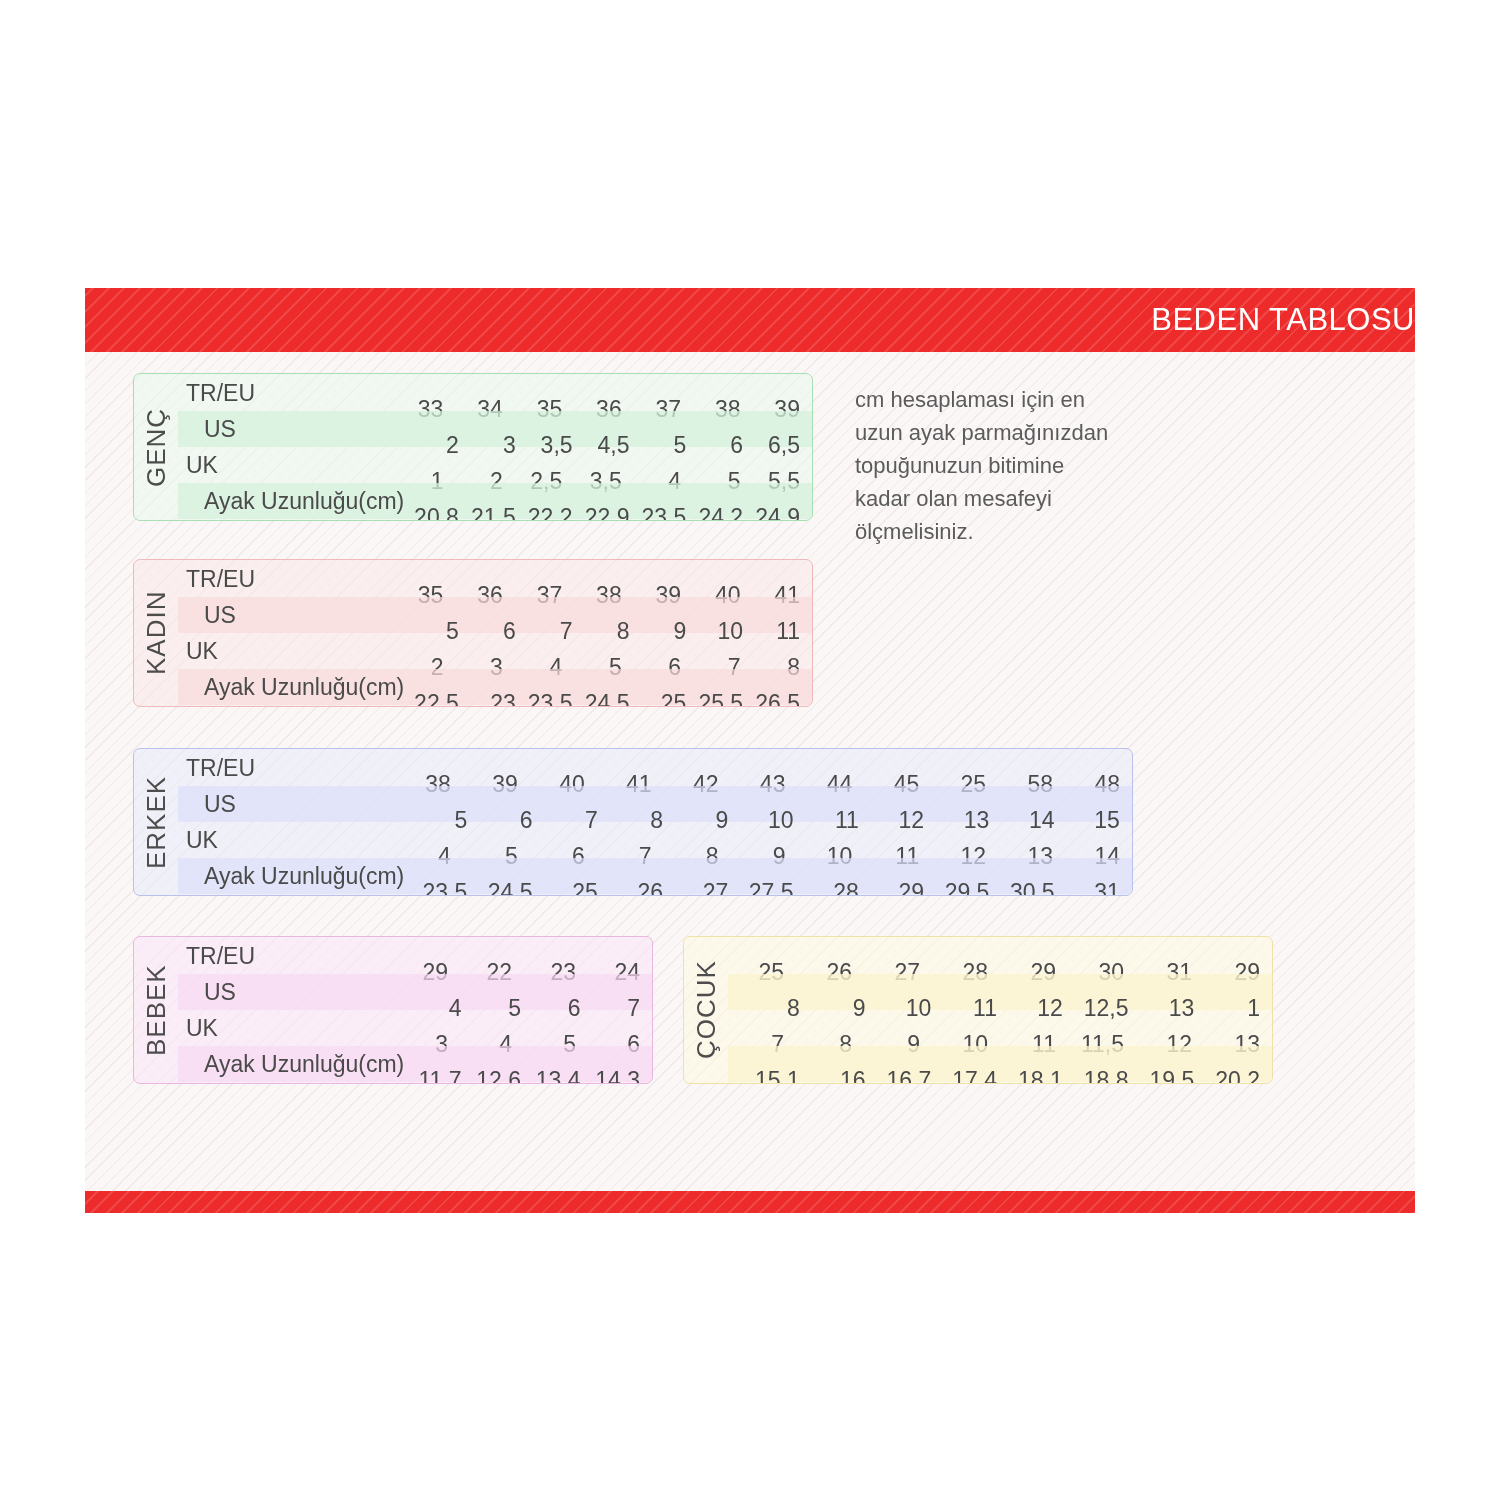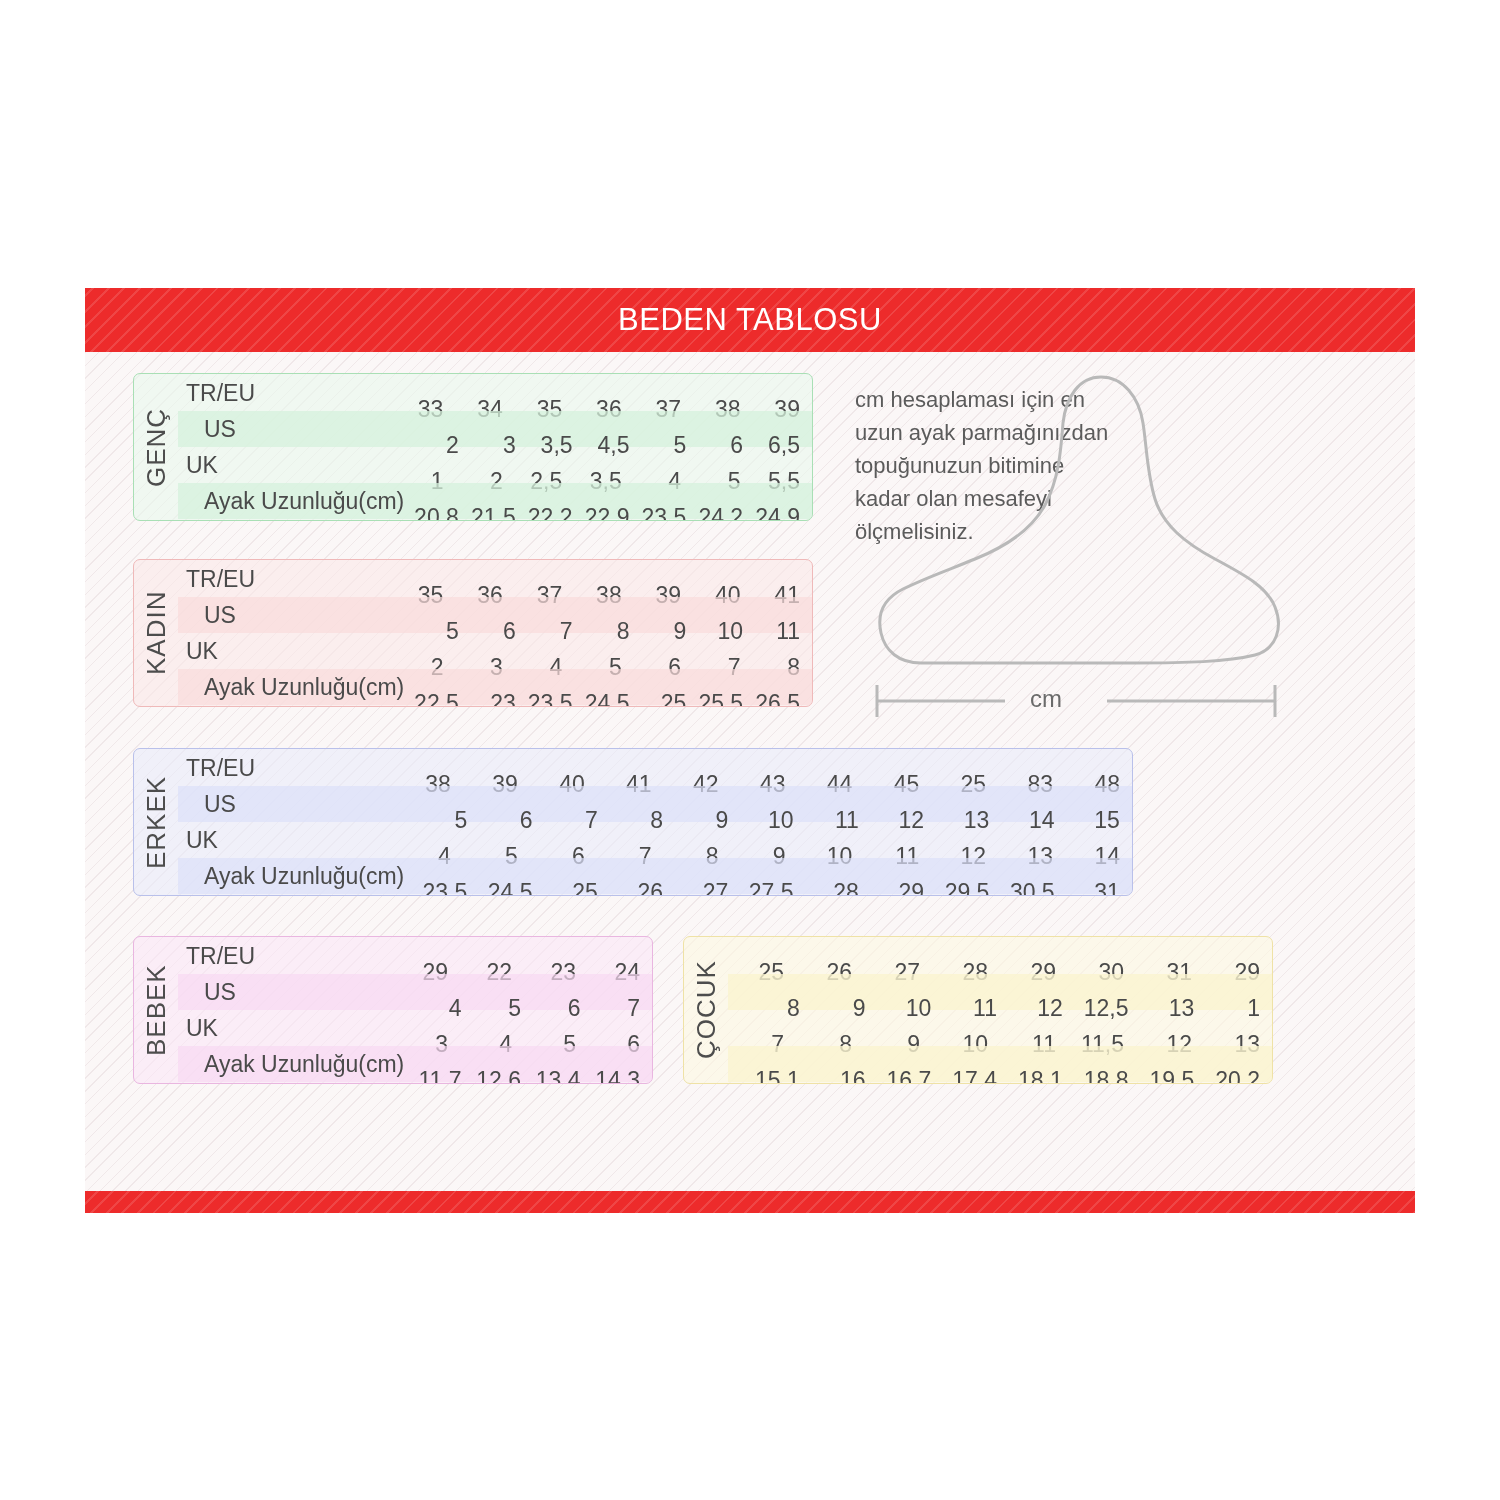--- a/index.html
+++ b/index.html
@@ -58,21 +58,21 @@
     background-image: repeating-linear-gradient(
       -45deg,
       rgba(255,255,255,0.13) 0px,
       rgba(255,255,255,0.13) 2px,
       rgba(0,0,0,0) 2px,
       rgba(0,0,0,0) 11px
     );
   }
   #card-header .title {
     position: relative;
-    text-align: center;
+    text-align: right;
     line-height: 64px;
     color: #ffffff;
     font-size: 31px;
     letter-spacing: 0.5px;
     font-weight: 400;
   }
 
   
   #card-footer {
     position: absolute;
@@ -334,21 +334,21 @@
         <div class="cells">
           <div class="cell">38</div>
           <div class="cell">39</div>
           <div class="cell">40</div>
           <div class="cell">41</div>
           <div class="cell">42</div>
           <div class="cell">43</div>
           <div class="cell">44</div>
           <div class="cell">45</div>
           <div class="cell">25</div>
-          <div class="cell">83</div>
+          <div class="cell">58</div>
           <div class="cell">48</div>
         </div>
       </div>
       <div class="row alt">
         <div class="rowhead">US</div>
         <div class="cells">
           <div class="cell">5</div>
           <div class="cell">6</div>
           <div class="cell">7</div>
           <div class="cell">8</div>
@@ -491,29 +491,18 @@
           <div class="cell">18,8</div>
           <div class="cell">19,5</div>
           <div class="cell">20,2</div>
         </div>
       </div>
     </div>
   </div>
 
   <div id="info-text">cm hesaplaması için en uzun ayak parmağınızdan topuğunuzun bitimine kadar olan mesafeyi ölçmelisiniz.</div>
 
-  <div id="foot-illustration">
-    <svg width="490" height="400" viewBox="0 0 490 400" fill="none" xmlns="http://www.w3.org/2000/svg">
-      <path d="M246 14 C268 14 284 34 288 60 C292 86 292 110 300 136 C308 162 330 180 360 196 C390 212 412 224 420 244 C428 264 422 286 400 292 C372 299 330 300 280 300 L66 300 C44 300 30 288 26 270 C22 252 28 236 48 226 C70 215 96 206 120 196 C150 184 176 168 190 142 C204 116 206 86 208 60 C211 34 224 14 246 14 Z" stroke="#b9b9b9" stroke-width="3" fill="none" stroke-linejoin="round"></path>
-
-      <line x1="22" y1="338" x2="150" y2="338" stroke="#b9b9b9" stroke-width="3"></line>
-      <line x1="252" y1="338" x2="420" y2="338" stroke="#b9b9b9" stroke-width="3"></line>
-      <line x1="22" y1="322" x2="22" y2="354" stroke="#b9b9b9" stroke-width="3"></line>
-      <line x1="420" y1="322" x2="420" y2="354" stroke="#b9b9b9" stroke-width="3"></line>
-    </svg>
-    <div class="cm-label">cm</div>
-  </div>
 
   <div id="card-footer">
     <div class="hatch"></div>
   </div>
 
 </div>
 
 </body></html>

